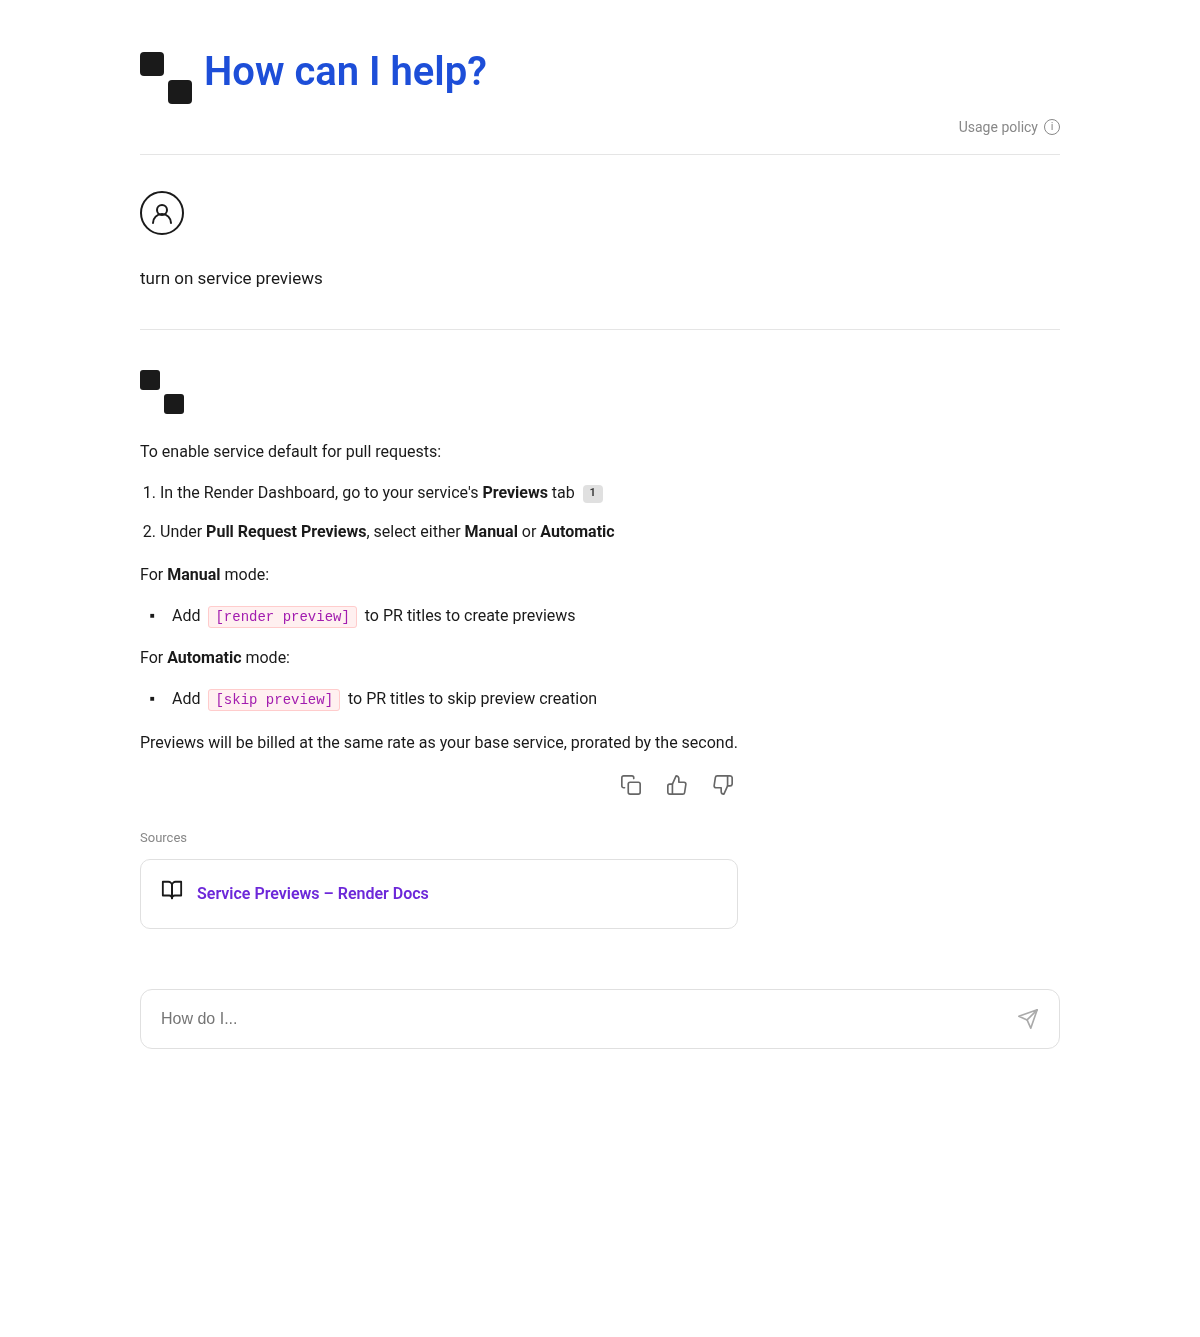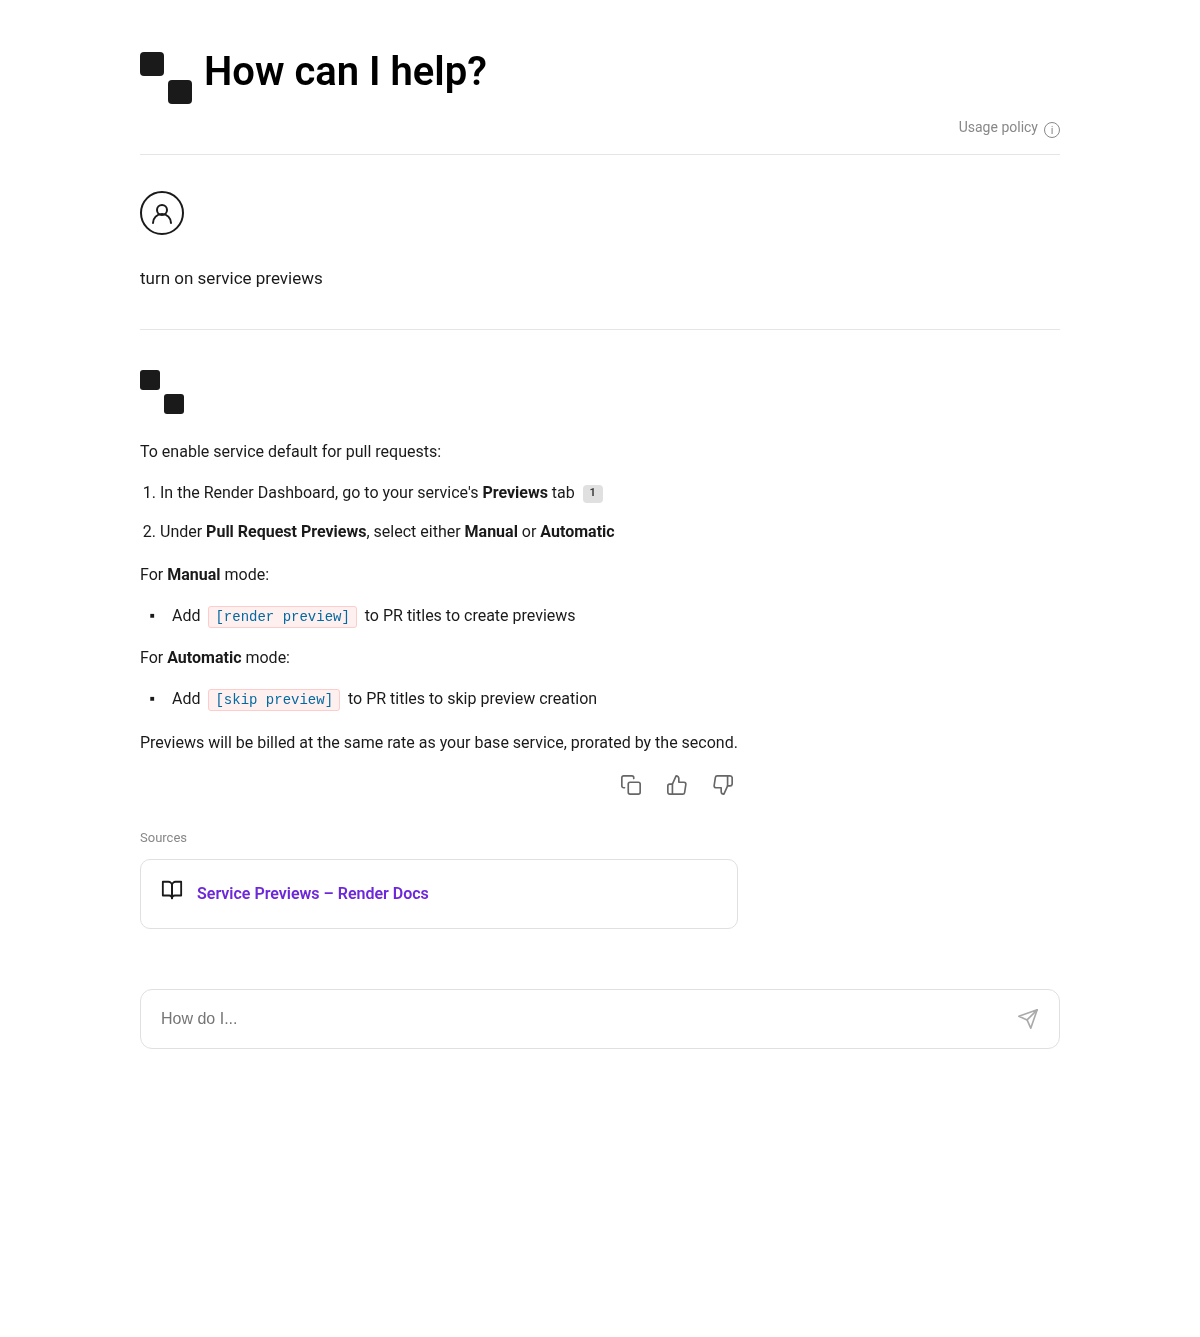--- a/index.html
+++ b/index.html
@@ -17,30 +17,30 @@
     }
     .header {
       display: flex;
       align-items: center;
       gap: 20px;
       margin-bottom: 12px;
     }
     .page-title {
       font-size: 40px;
       font-weight: 600;
-      color: #000000;
+      color: #1d4ed8;
     }
     .usage-policy-row {
       display: flex;
       justify-content: flex-end;
       margin-bottom: 8px;
     }
     .usage-policy {
       display: flex;
-      align-items: flex-end;
+      align-items: center;
       gap: 6px;
       color: #888;
       font-size: 14px;
       cursor: pointer;
     }
     .usage-policy .info-icon {
       width: 16px;
       height: 16px;
       border-radius: 50%;
       border: 1.5px solid #888;
@@ -118,21 +118,21 @@
       content: '■';
       position: absolute;
       left: 0;
       font-size: 8px;
       top: 7px;
       color: #1a1a1a;
     }
     .bold { font-weight: 700; }
     .code-tag {
       background: #fff0f0;
-      color: #0369a1;
+      color: #a21caf;
       font-family: 'Courier New', Courier, monospace;
       font-size: 14px;
       padding: 2px 6px;
       border-radius: 3px;
       border: 1px solid #ffcccc;
     }
     .tab-badge {
       display: inline-flex;
       align-items: center;
       justify-content: center;

